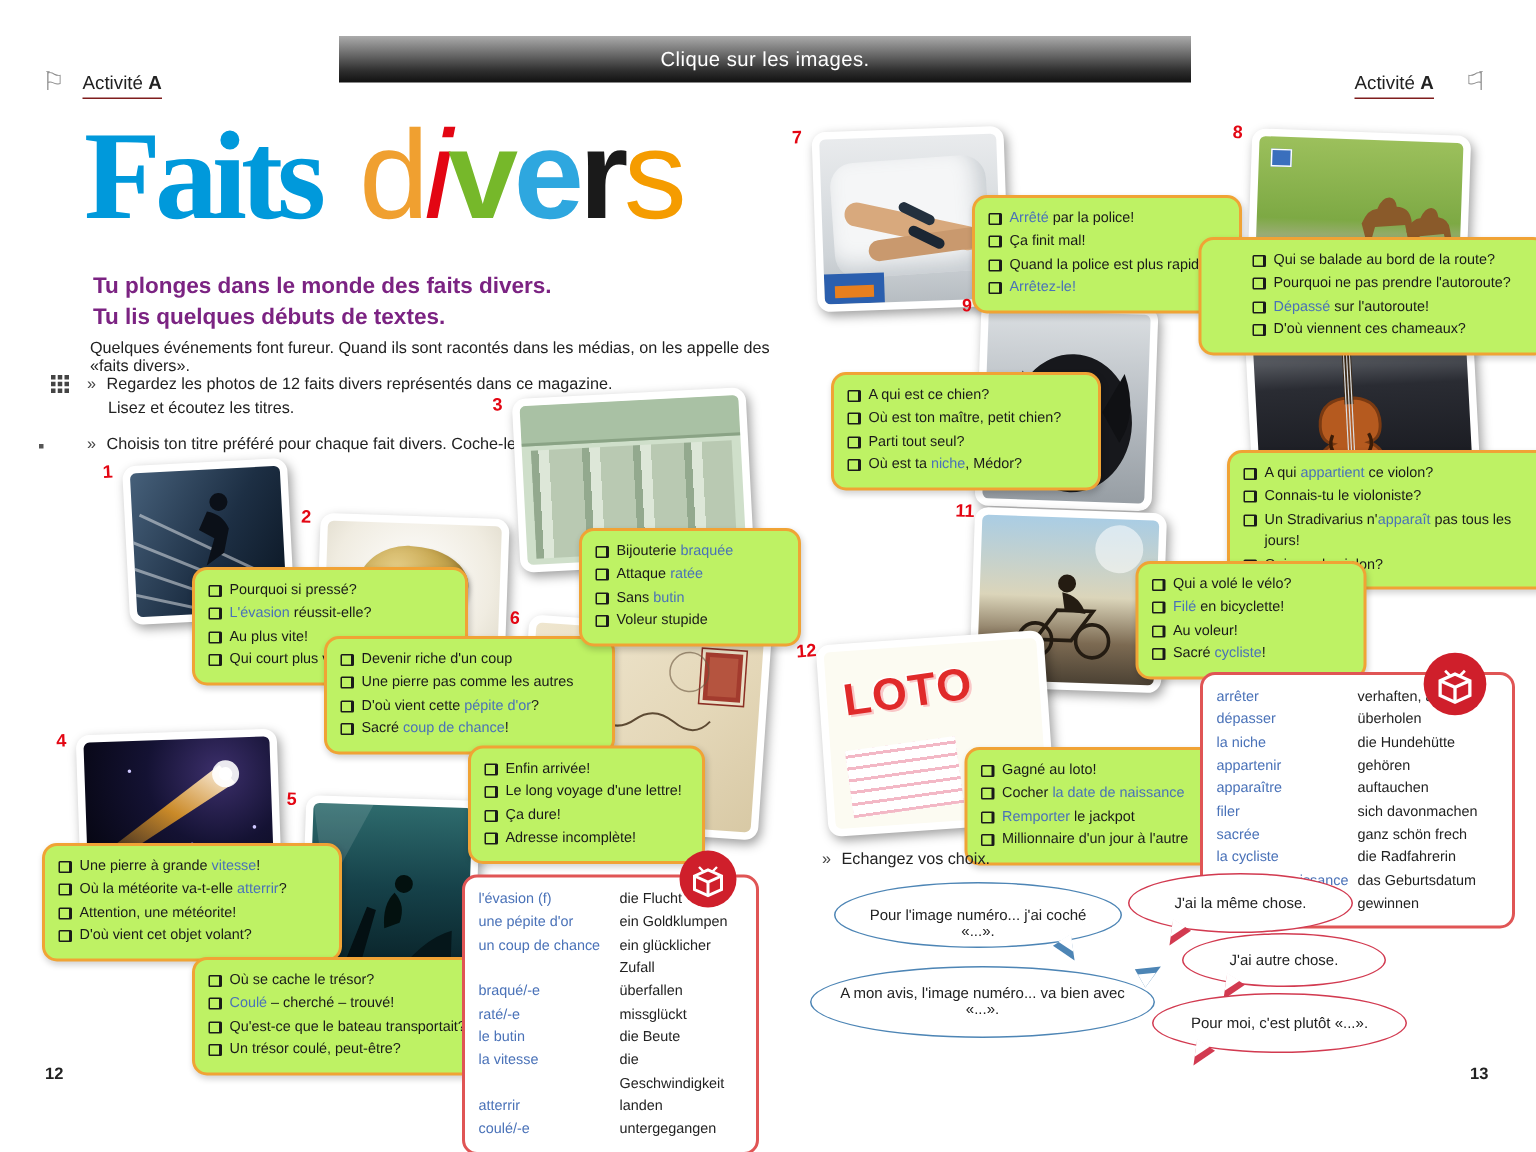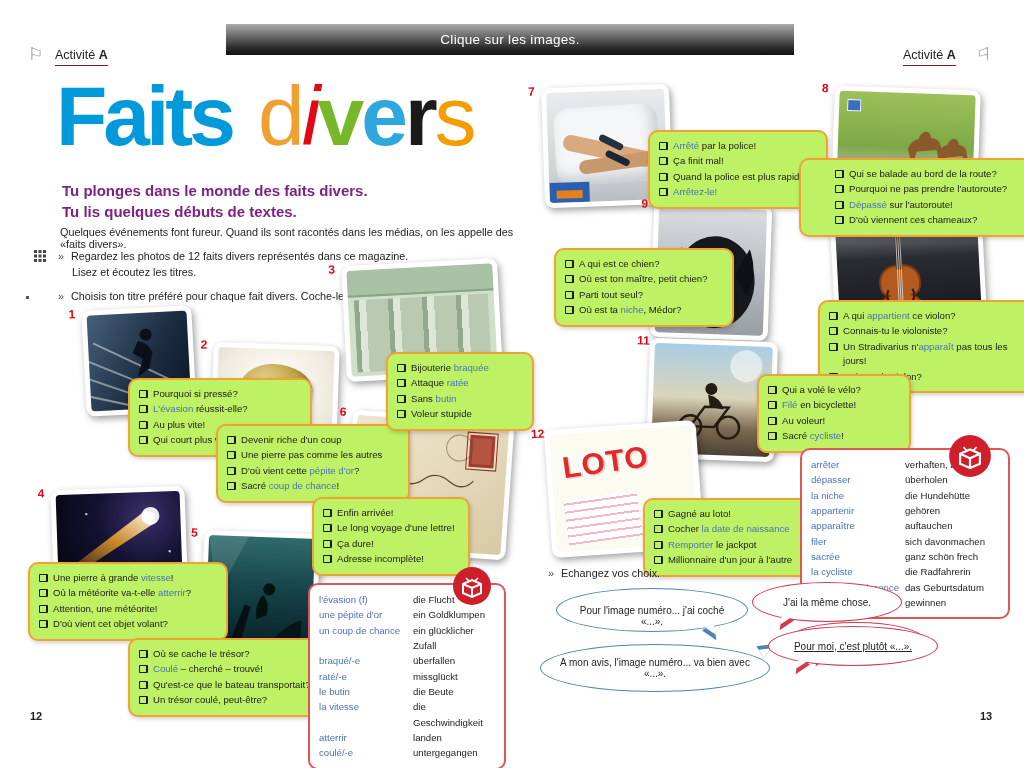--- a/index.html
+++ b/index.html
@@ -9,21 +9,21 @@
   
   #banner{left:226px;top:24px;width:568px;height:31px;
     background:linear-gradient(180deg,#ababab 0%,#7a7a7a 30%,#2e2e2e 75%,#111 100%);
     color:#fff;font-size:13.5px;display:flex;align-items:center;justify-content:center;letter-spacing:.3px;}
   
   .acthdr{font-size:12.5px;color:#222;border-bottom:1px solid #7f1d1d;padding-bottom:3px;}
   .acthdr b{font-weight:bold;}
   .flag{font-size:17px;color:#8a8a8a;line-height:1;}
   
   #title{left:56px;top:74px;font-size:84px;font-weight:bold;letter-spacing:-4px;line-height:1;white-space:nowrap;}
-  #title .faits{color:#0099DB;}
+  #title .faits{color:#0099DB;font-family:Liberation Serif, serif;}
   #title .letters{margin-left:26px;letter-spacing:-3px;}
   
   #subtitle{left:62px;top:180px;color:#7B2382;font-size:15px;font-weight:bold;line-height:1.4;}
   #intro{left:60px;top:226px;font-size:10.8px;color:#222;width:480px;}
   .instr{font-size:10.8px;color:#222;line-height:1.5;}
   .instr .mk{margin-right:7px;color:#444;}
   
   .photo{position:absolute;background:#fff;padding:5px;border-radius:9px;
          box-shadow:2px 3px 7px rgba(0,0,0,.38);}
   .photo .img{position:absolute;left:5px;top:5px;right:5px;bottom:5px;border-radius:4px;overflow:hidden;}
@@ -636,20 +636,20 @@
   </div>
   <div class="bubble blue tail-r" style="left:540px;top:644px;width:230px;height:48px;">
     <span>A mon avis, l'image numéro... va bien avec «...».</span>
   </div>
   <div class="bubble red tail-bl" style="left:752px;top:582px;width:150px;height:40px;">
     <span>J'ai la même chose.</span>
   </div>
   <div class="bubble red tail-bl" style="left:788px;top:622px;width:136px;height:36px;">
     <span>J'ai autre chose.</span>
   </div>
-  <div class="bubble red tail-bl" style="left:768px;top:626px;width:170px;height:40px;text-decoration:underline;">
+  <div class="bubble red tail-bl" style="left:768px;top:662px;width:170px;height:40px;">
     <span>Pour moi, c'est plutôt «...».</span>
   </div>
 
   <span class="abs pageno" style="left:30px;top:710px;">12</span>
   <span class="abs pageno" style="left:980px;top:710px;">13</span>
 
 </div>
 
 </body></html>

